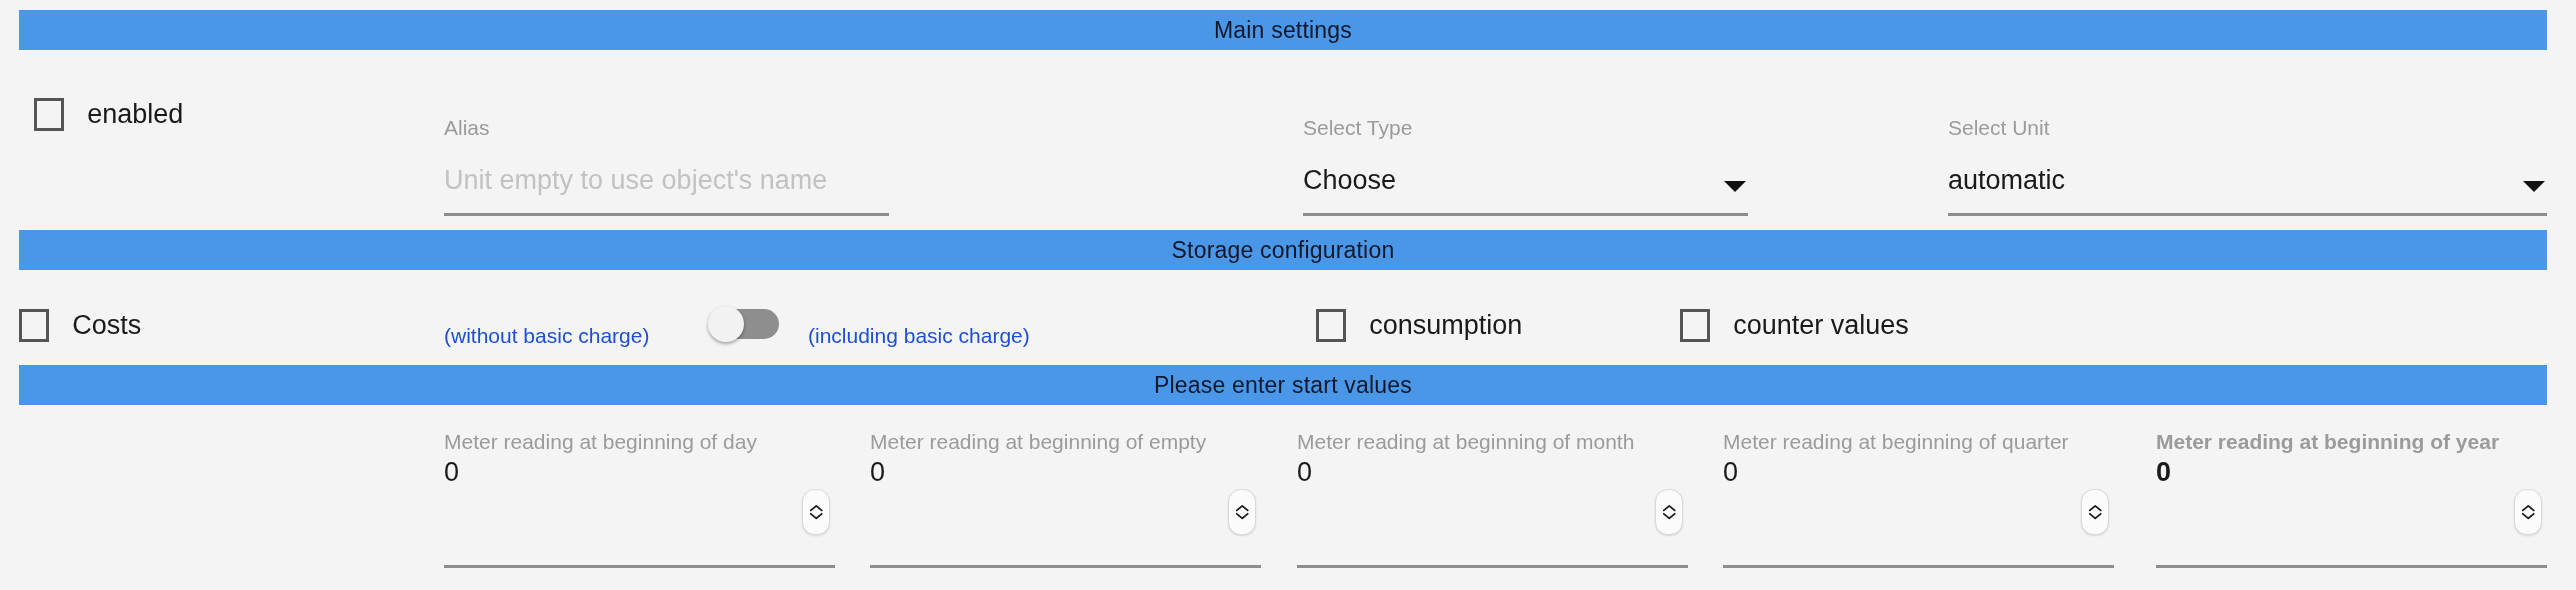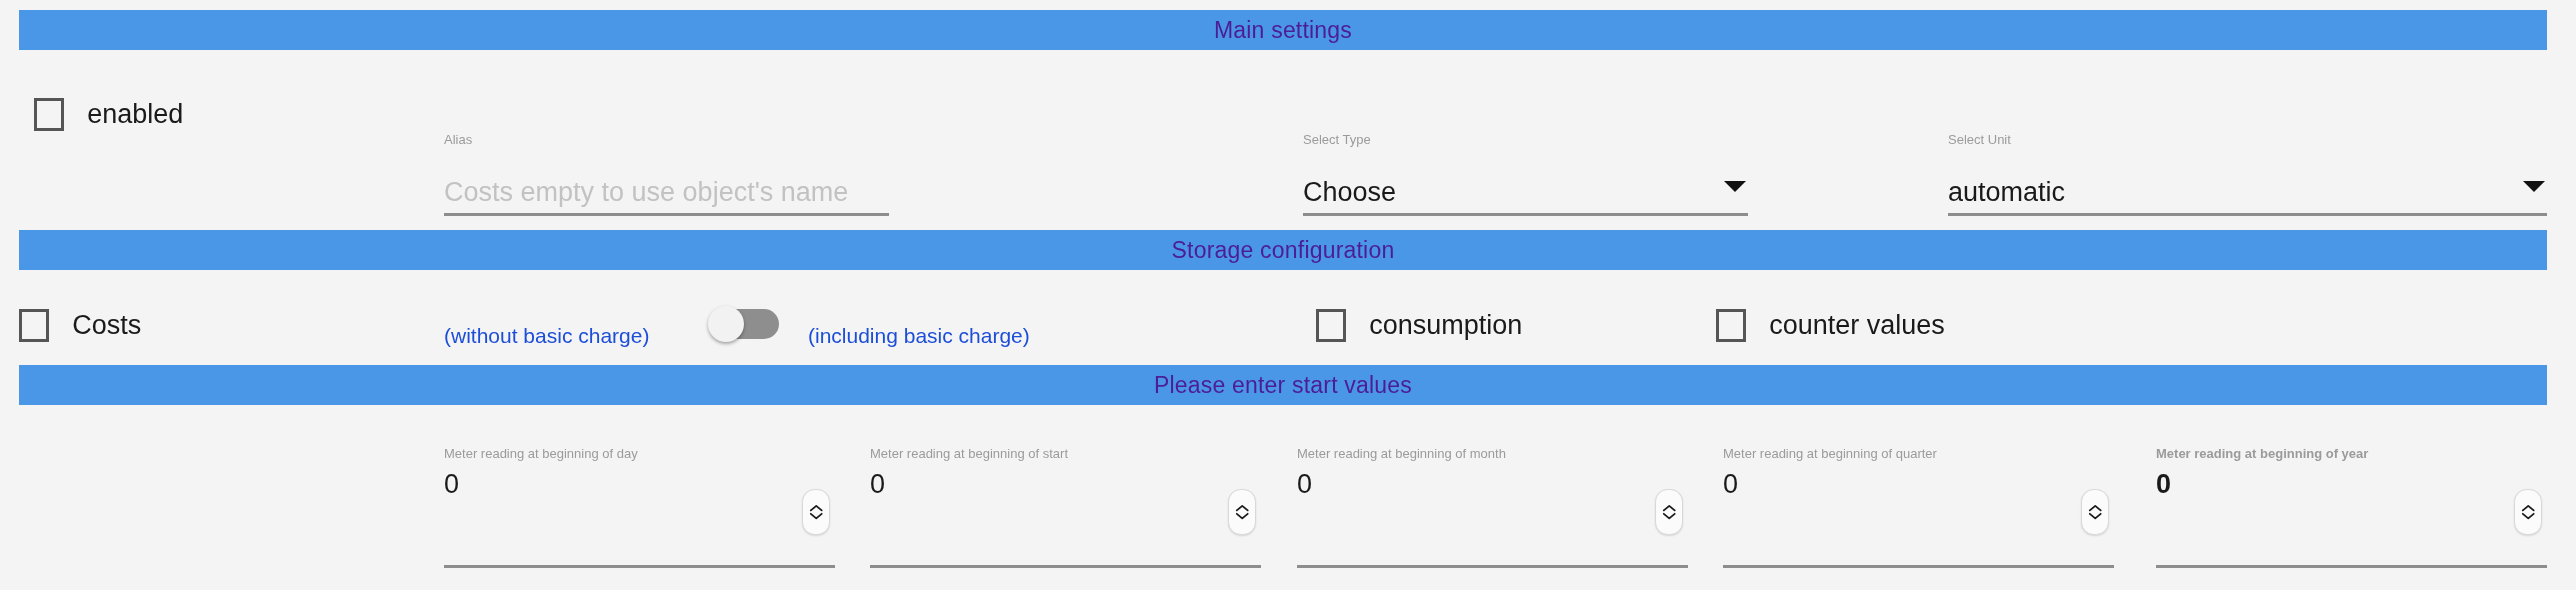--- a/index.html
+++ b/index.html
@@ -20,21 +20,21 @@
     background: #f4f4f4;
   }
 
   
   .section-bar {
     position: absolute;
     left: 19px;
     width: 2528px;
     height: 40px;
     background: #4a97e8;
-    color: #4c1d95;
+    color: #0f172a;
     font-size: 23px;
     line-height: 40px;
     text-align: center;
     letter-spacing: 0.2px;
     box-sizing: border-box;
   }
   .bar-main     { top: 10px; }
   .bar-storage  { top: 230px; }
   .bar-start    { top: 365px; }
 
@@ -67,25 +67,24 @@
     color: #1a1a1a;
     white-space: nowrap;
   }
 
   
   .field {
     position: absolute;
     box-sizing: border-box;
   }
   .field-label {
-    font-size: 13px;
+    font-size: 21px;
     color: #9b9b9b;
     line-height: 24.5px;
     display: block;
-    margin-top: 12px;
   }
   .field-value {
     font-size: 27px;
     color: #1a1a1a;
     line-height: 33px;
     display: block;
     white-space: nowrap;
   }
   .field-placeholder {
     font-size: 27px;
@@ -209,21 +208,21 @@
 
   <div class="row row-main">
 
     <div class="check-group" style="left:34px; top:44px;">
       <span class="checkbox"></span>
       <span class="check-label">enabled</span>
     </div>
 
     <div class="field field-alias">
       <span class="field-label">Alias</span>
-      <span class="field-placeholder">Costs empty to use object's name</span>
+      <span class="field-placeholder">Unit empty to use object's name</span>
       <span class="field-underline"></span>
     </div>
 
     <div class="field field-unit">
       <span class="field-label">Select Unit</span>
       <span class="field-value">automatic</span>
       <span class="caret"></span>
       <span class="field-underline"></span>
     </div>
 
@@ -252,21 +251,21 @@
       <span class="toggle-knob"></span>
     </div>
 
     <span class="toggle-text" style="left:808px; top:14.5px;">(including basic charge)</span>
 
     <div class="check-group" style="left:1297px; top:18px;padding-left:19px;">
       <span class="checkbox"></span>
       <span class="check-label">consumption</span>
     </div>
 
-    <div class="check-group" style="left:1716px; top:18px;">
+    <div class="check-group" style="left:1680px; top:18px;">
       <span class="checkbox"></span>
       <span class="check-label">counter values</span>
     </div>
 
   </div>
 
   <div class="section-bar bar-start">Please enter start values</div>
 
   <div class="field field-start start-0">
     <span class="field-label">Meter reading at beginning of day</span>
@@ -276,21 +275,21 @@
         <path d="M2 7 L8 2 L14 7" fill="none" stroke="#1a1a1a" stroke-width="2" stroke-linecap="round" stroke-linejoin="round"></path>
       </svg>
       <svg width="14.5" height="8.2" viewBox="0 0 16 9">
         <path d="M2 2 L8 7 L14 2" fill="none" stroke="#1a1a1a" stroke-width="2" stroke-linecap="round" stroke-linejoin="round"></path>
       </svg>
     </span>
     <span class="field-underline"></span>
   </div>
 
   <div class="field field-start start-1">
-    <span class="field-label">Meter reading at beginning of start</span>
+    <span class="field-label">Meter reading at beginning of empty</span>
     <span class="field-value">0</span>
     <span class="spinner">
       <svg width="14.5" height="8.2" viewBox="0 0 16 9">
         <path d="M2 7 L8 2 L14 7" fill="none" stroke="#1a1a1a" stroke-width="2" stroke-linecap="round" stroke-linejoin="round"></path>
       </svg>
       <svg width="14.5" height="8.2" viewBox="0 0 16 9">
         <path d="M2 2 L8 7 L14 2" fill="none" stroke="#1a1a1a" stroke-width="2" stroke-linecap="round" stroke-linejoin="round"></path>
       </svg>
     </span>
     <span class="field-underline"></span>

